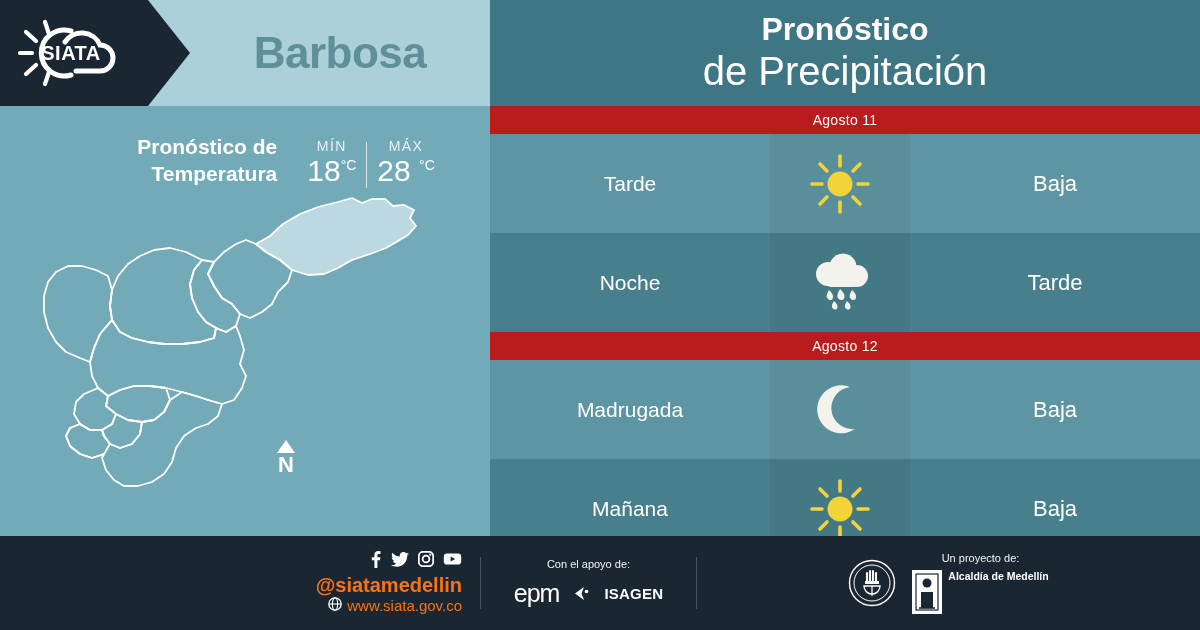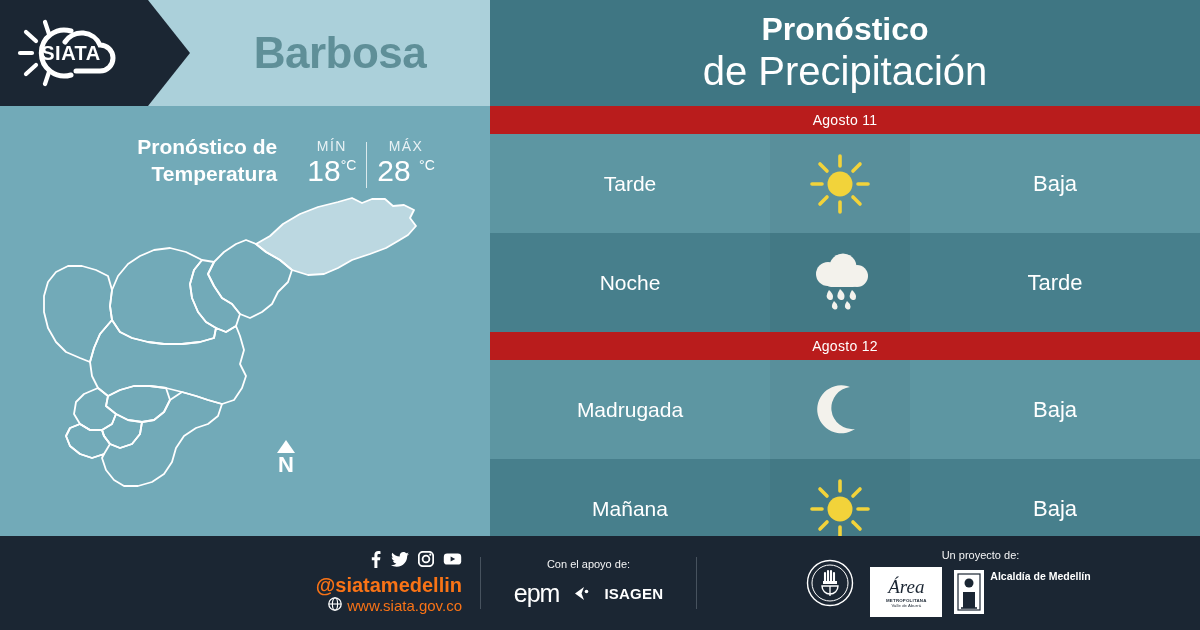--- a/index.html
+++ b/index.html
@@ -407,25 +407,20 @@
           <circle cx="24" cy="24" r="18" fill="none" stroke="#fff" stroke-width="1"></circle>
           <path d="M19 14 v8 M22 12 v10 M25 12 v10 M28 14 v8" stroke="#fff" stroke-width="2.1" stroke-linecap="round"></path>
           <path d="M17 22 h14 v3 h-14z" fill="#fff"></path>
           <path d="M16 27 a8 8 0 0 0 16 0z" fill="none" stroke="#fff" stroke-width="1.4"></path>
           <line x1="24" y1="27" x2="24" y2="37" stroke="#fff" stroke-width="1.3"></line>
         </svg>
       </span>
       <div class="proj-col">
         <div class="f-cap">Un proyecto de:</div>
         <div class="proj-logos">
-          <span class="area-logo">
-            <span class="a-script">Área</span>
-            <span class="a-sub">METROPOLITANA</span>
-            <span class="a-sub2">Valle de Aburrá</span>
-          </span>
           <span class="alc">
             <span class="alc-mark">
               <svg width="30" height="44" viewBox="0 0 30 44">
                 <rect width="30" height="44" fill="#fff"></rect>
                 <rect x="4" y="4" width="22" height="36" fill="none" stroke="#1b2633" stroke-width="1.2"></rect>
                 <circle cx="15" cy="13" r="4.5" fill="#1b2633"></circle>
                 <path d="M9 22 h12 v16 h-12z" fill="#1b2633"></path>
                 <path d="M7 38 h16" stroke="#1b2633" stroke-width="1.6"></path>
               </svg>
             </span>

